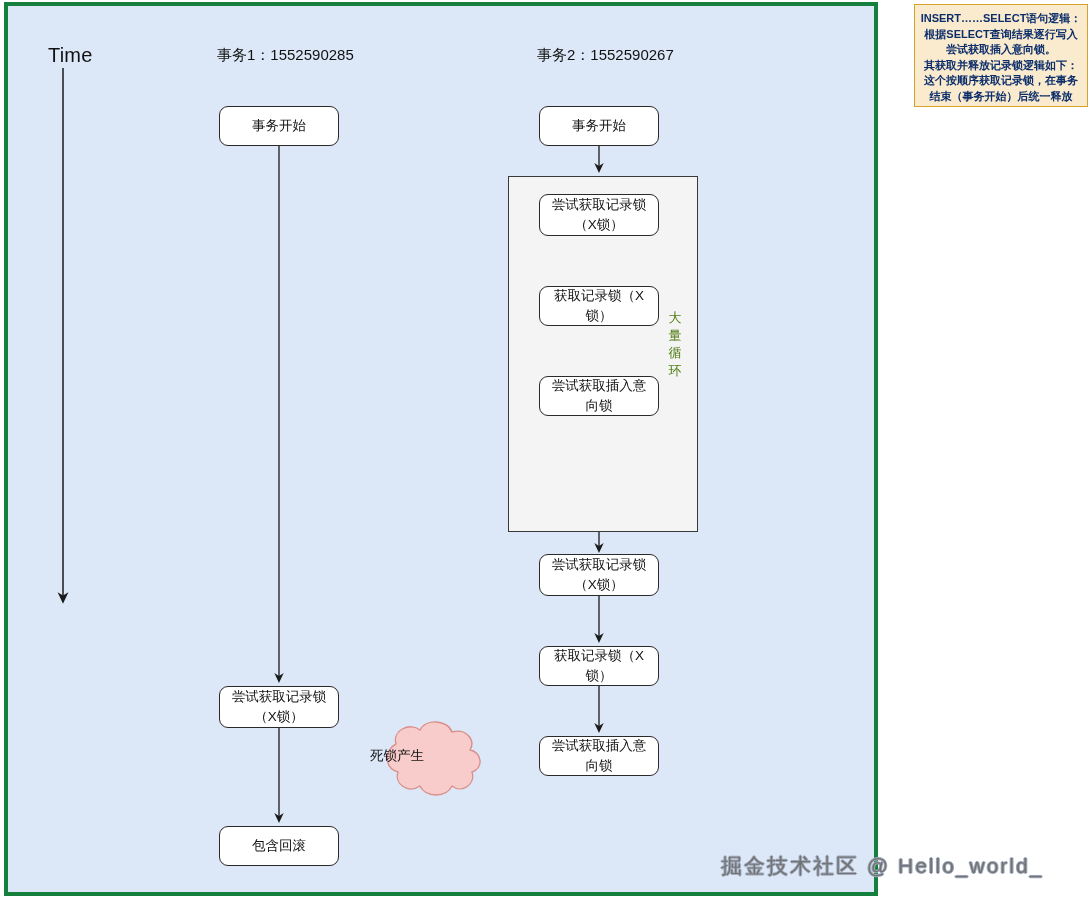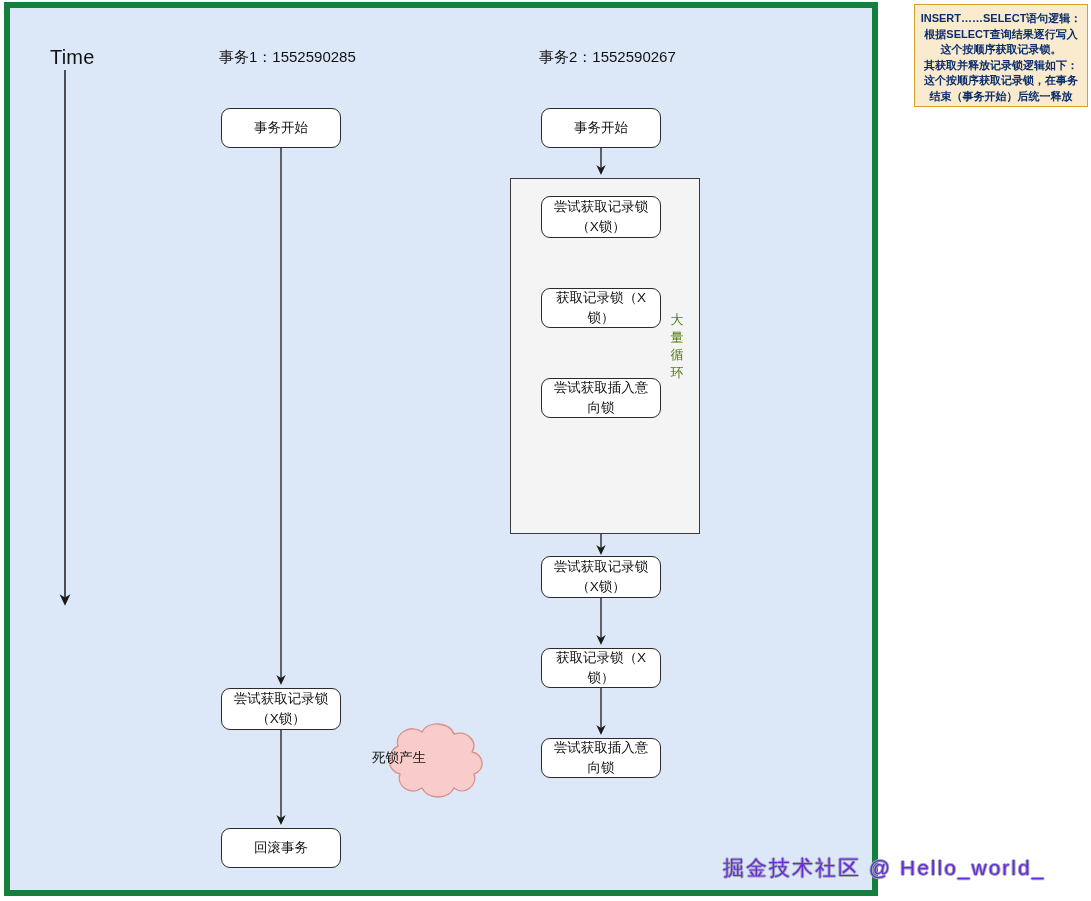--- a/index.html
+++ b/index.html
@@ -16,21 +16,21 @@
   }
 
   
   #canvas {
     position: absolute;
     left: 4px;
     top: 2px;
     width: 874px;
     height: 894px;
     background: #dce8f8;
-    border: 6px solid #15803d;
+    border: 4px solid #15803d;
     box-sizing: border-box;
   }
 
   
   .lane-title {
     position: absolute;
     font-size: 15px;
     color: #111111;
     white-space: nowrap;
     font-weight: 400;
@@ -131,21 +131,21 @@
     text-align: center;
   }
   #note-box .nl { display: block; }
 
   
   #watermark {
     position: absolute;
     left: 713px;
     top: 846px;
     font-size: 21px;
-    color: #6d28d9;
+    color: #737373;
     letter-spacing: 2px;
     white-space: nowrap;
     text-shadow:
        1px 0 0 #9fa9bb, -1px 0 0 #9fa9bb,
        0 1px 0 #9fa9bb, 0 -1px 0 #9fa9bb;
   }
 </style>
 </head>
 <body>
 
@@ -175,21 +175,21 @@
   <div id="time-label">Time</div>
 
   <div class="lane-title" style="left:209px; top:40px;">事务1：1552590285</div>
   <div class="lane-title" style="left:529px; top:40px;">事务2：1552590267</div>
 
   <div id="loop-box"></div>
   <div id="loop-label">大量循环</div>
 
   <div class="node" style="left:211px; top:100px; width:120px; height:40px;">事务开始</div>
   <div class="node" style="left:211px; top:680px; width:120px; height:42px;">尝试获取记录锁（X锁）</div>
-  <div class="node" style="left:211px; top:820px; width:120px; height:40px;">回滚事务</div>
+  <div class="node" style="left:211px; top:820px; width:120px; height:40px;">包含回滚</div>
 
   <div class="node" style="left:531px; top:100px; width:120px; height:40px;">事务开始</div>
 
   <div class="node" style="left:531px; top:188px; width:120px; height:42px;">尝试获取记录锁（X锁）</div>
   <div class="node" style="left:531px; top:280px; width:120px; height:40px;">获取记录锁（X锁）</div>
   <div class="node" style="left:531px; top:370px; width:120px; height:40px;">尝试获取插入意向锁</div>
 
   <div class="node" style="left:531px; top:548px; width:120px; height:42px;">尝试获取记录锁（X锁）</div>
   <div class="node" style="left:531px; top:640px; width:120px; height:40px;">获取记录锁（X锁）</div>
   <div class="node" style="left:531px; top:730px; width:120px; height:40px;">尝试获取插入意向锁</div>
@@ -203,17 +203,17 @@
     </svg>
     <div class="cloud-text">死锁产生</div>
   </div>
 
   <div id="watermark">掘金技术社区 @ Hello_world_</div>
 </div>
 
 <div id="note-box">
   <span class="nl">INSERT……SELECT语句逻辑：</span>
   <span class="nl">根据SELECT查询结果逐行写入</span>
-  <span class="nl">这个按顺序获取记录锁。</span>
+  <span class="nl">尝试获取插入意向锁。</span>
   <span class="nl">其获取并释放记录锁逻辑如下：</span>
   <span class="nl">这个按顺序获取记录锁，在事务</span>
   <span class="nl">结束（事务开始）后统一释放</span>
 </div>
 
 </body></html>

